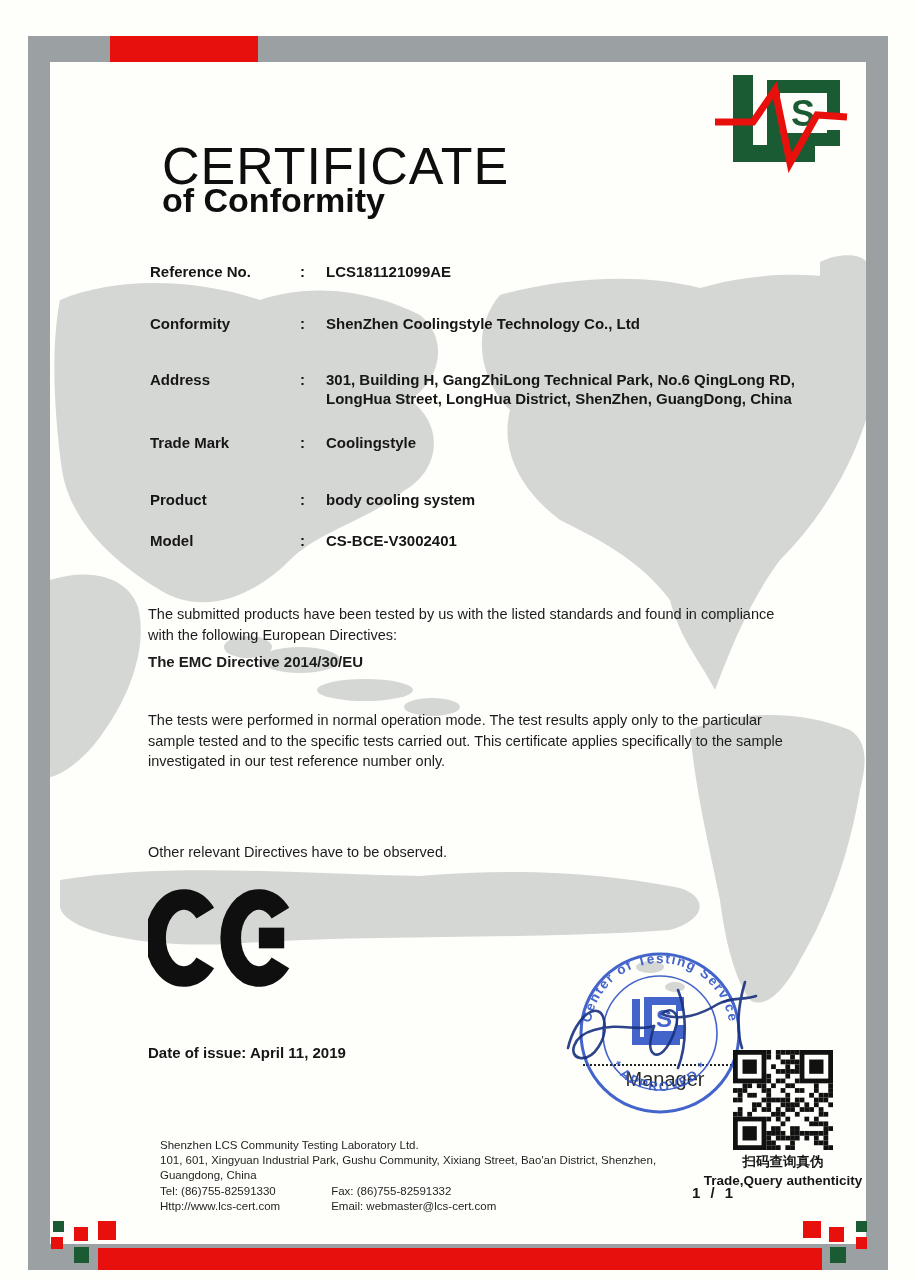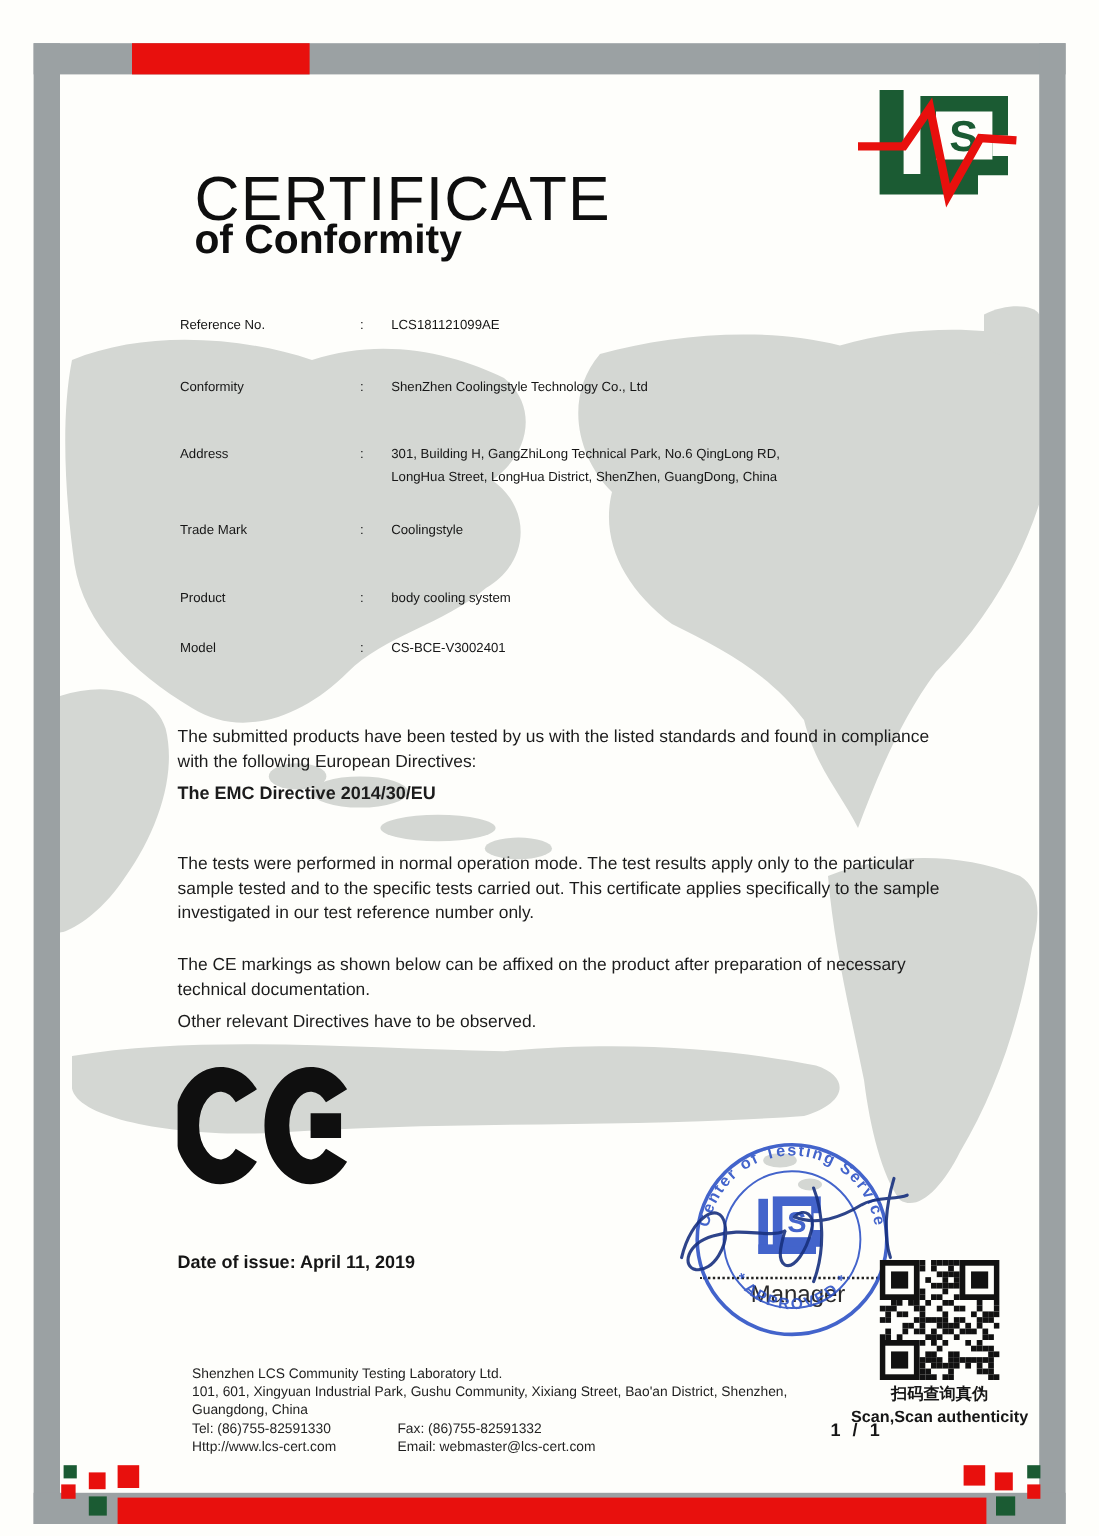--- a/index.html
+++ b/index.html
@@ -8,21 +8,21 @@
   .abs{position:absolute;}
   .preline{white-space:pre-line;}
   
   .frame{background:#9ba1a3;}
   .deco-red{background:#e8100d;}
   .deco-green{background:#1b5b33;}
   
   .title1{font-size:52px;font-weight:normal;letter-spacing:1px;color:#0e0e0e;}
   .title2{font-size:34px;font-weight:bold;color:#0e0e0e;}
   
-  .frow{left:150px;width:670px;font-size:11px;font-weight:normal;line-height:19px;}
+  .frow{left:150px;width:670px;font-size:15px;font-weight:bold;line-height:19px;}
   .frow .lbl{display:inline-block;width:150px;vertical-align:top;}
   .frow .sep{display:inline-block;width:26px;vertical-align:top;}
   .frow .val{display:inline-block;width:480px;vertical-align:top;}
   
   .para{left:148px;width:662px;font-size:14.5px;line-height:20.5px;color:#1c1c1c;}
   .bold15{font-size:15px;font-weight:bold;}
   
   .foot{font-size:11.5px;line-height:15.2px;color:#1f1f1f;}
   .foot .c1{display:inline-block;width:168px;}
   .qr-cap{font-size:13.5px;font-weight:bold;text-align:center;line-height:19px;}
@@ -91,22 +91,20 @@
   <div class="abs frow" style="top:531px;">
     <span class="lbl">Model</span><span class="sep">:</span><span class="val">CS-BCE-V3002401</span>
   </div>
 
   <div class="abs para preline" style="top:604px;">The submitted products have been tested by us with the listed standards and found in compliance
 with the following European Directives:</div>
   <div class="abs para bold15" style="top:652px;">The EMC Directive 2014/30/EU</div>
   <div class="abs para preline" style="top:710px;">The tests were performed in normal operation mode. The test results apply only to the particular
 sample tested and to the specific tests carried out. This certificate applies specifically to the sample
 investigated in our test reference number only.</div>
-  <div class="abs para preline" style="top:794px;">The CE markings as shown below can be affixed on the product after preparation of necessary
-technical documentation.</div>
   <div class="abs para" style="top:842px;">Other relevant Directives have to be observed.</div>
 
   <svg class="abs" style="left:148px;top:884px;" width="155" height="108" viewBox="0 0 165 108">
     <g stroke="#0f0f0f" stroke-width="22" fill="none">
       <path d="M61,27.6 A30,41 0 1 0 61,80.4"></path>
       <path d="M141,27.6 A30,41 0 1 0 141,80.4"></path>
       <path d="M118,54 h27"></path>
     </g>
   </svg>
 
@@ -302,21 +300,21 @@
         <rect x="9.523809523809524" y="9.523809523809524" width="14.285714285714285" height="14.285714285714285"></rect>
         <rect x="66.66666666666667" y="0" width="33.333333333333336" height="33.333333333333336"></rect>
         <rect fill="#fefefb" x="71.42857142857143" y="4.761904761904762" width="23.80952380952381" height="23.80952380952381"></rect>
         <rect x="76.19047619047619" y="9.523809523809524" width="14.285714285714285" height="14.285714285714285"></rect>
         <rect x="0" y="66.66666666666667" width="33.333333333333336" height="33.333333333333336"></rect>
         <rect fill="#fefefb" x="4.761904761904762" y="71.42857142857143" width="23.80952380952381" height="23.80952380952381"></rect>
         <rect x="9.523809523809524" y="76.19047619047619" width="14.285714285714285" height="14.285714285714285"></rect>
       </g>
     </svg>
   <div class="abs qr-cap" style="left:678px;top:1152px;width:210px;">扫码查询真伪</div>
-  <div class="abs qr-cap" style="left:678px;top:1171px;width:210px;">Scan,Scan authenticity</div>
+  <div class="abs qr-cap" style="left:678px;top:1171px;width:210px;">Trade,Query authenticity</div>
 
   <div class="abs pageno" style="left:692px;top:1184px;">1 / 1</div>
 
   <div class="abs foot" style="left:160px;top:1138px;width:560px;">
     <div>Shenzhen LCS Community Testing Laboratory Ltd.</div>
     <div class="preline">101, 601, Xingyuan Industrial Park, Gushu Community, Xixiang Street, Bao'an District, Shenzhen,
 Guangdong, China</div>
     <div>
       <span class="c1">Tel: (86)755-82591330</span>
       <span>Fax: (86)755-82591332</span>

